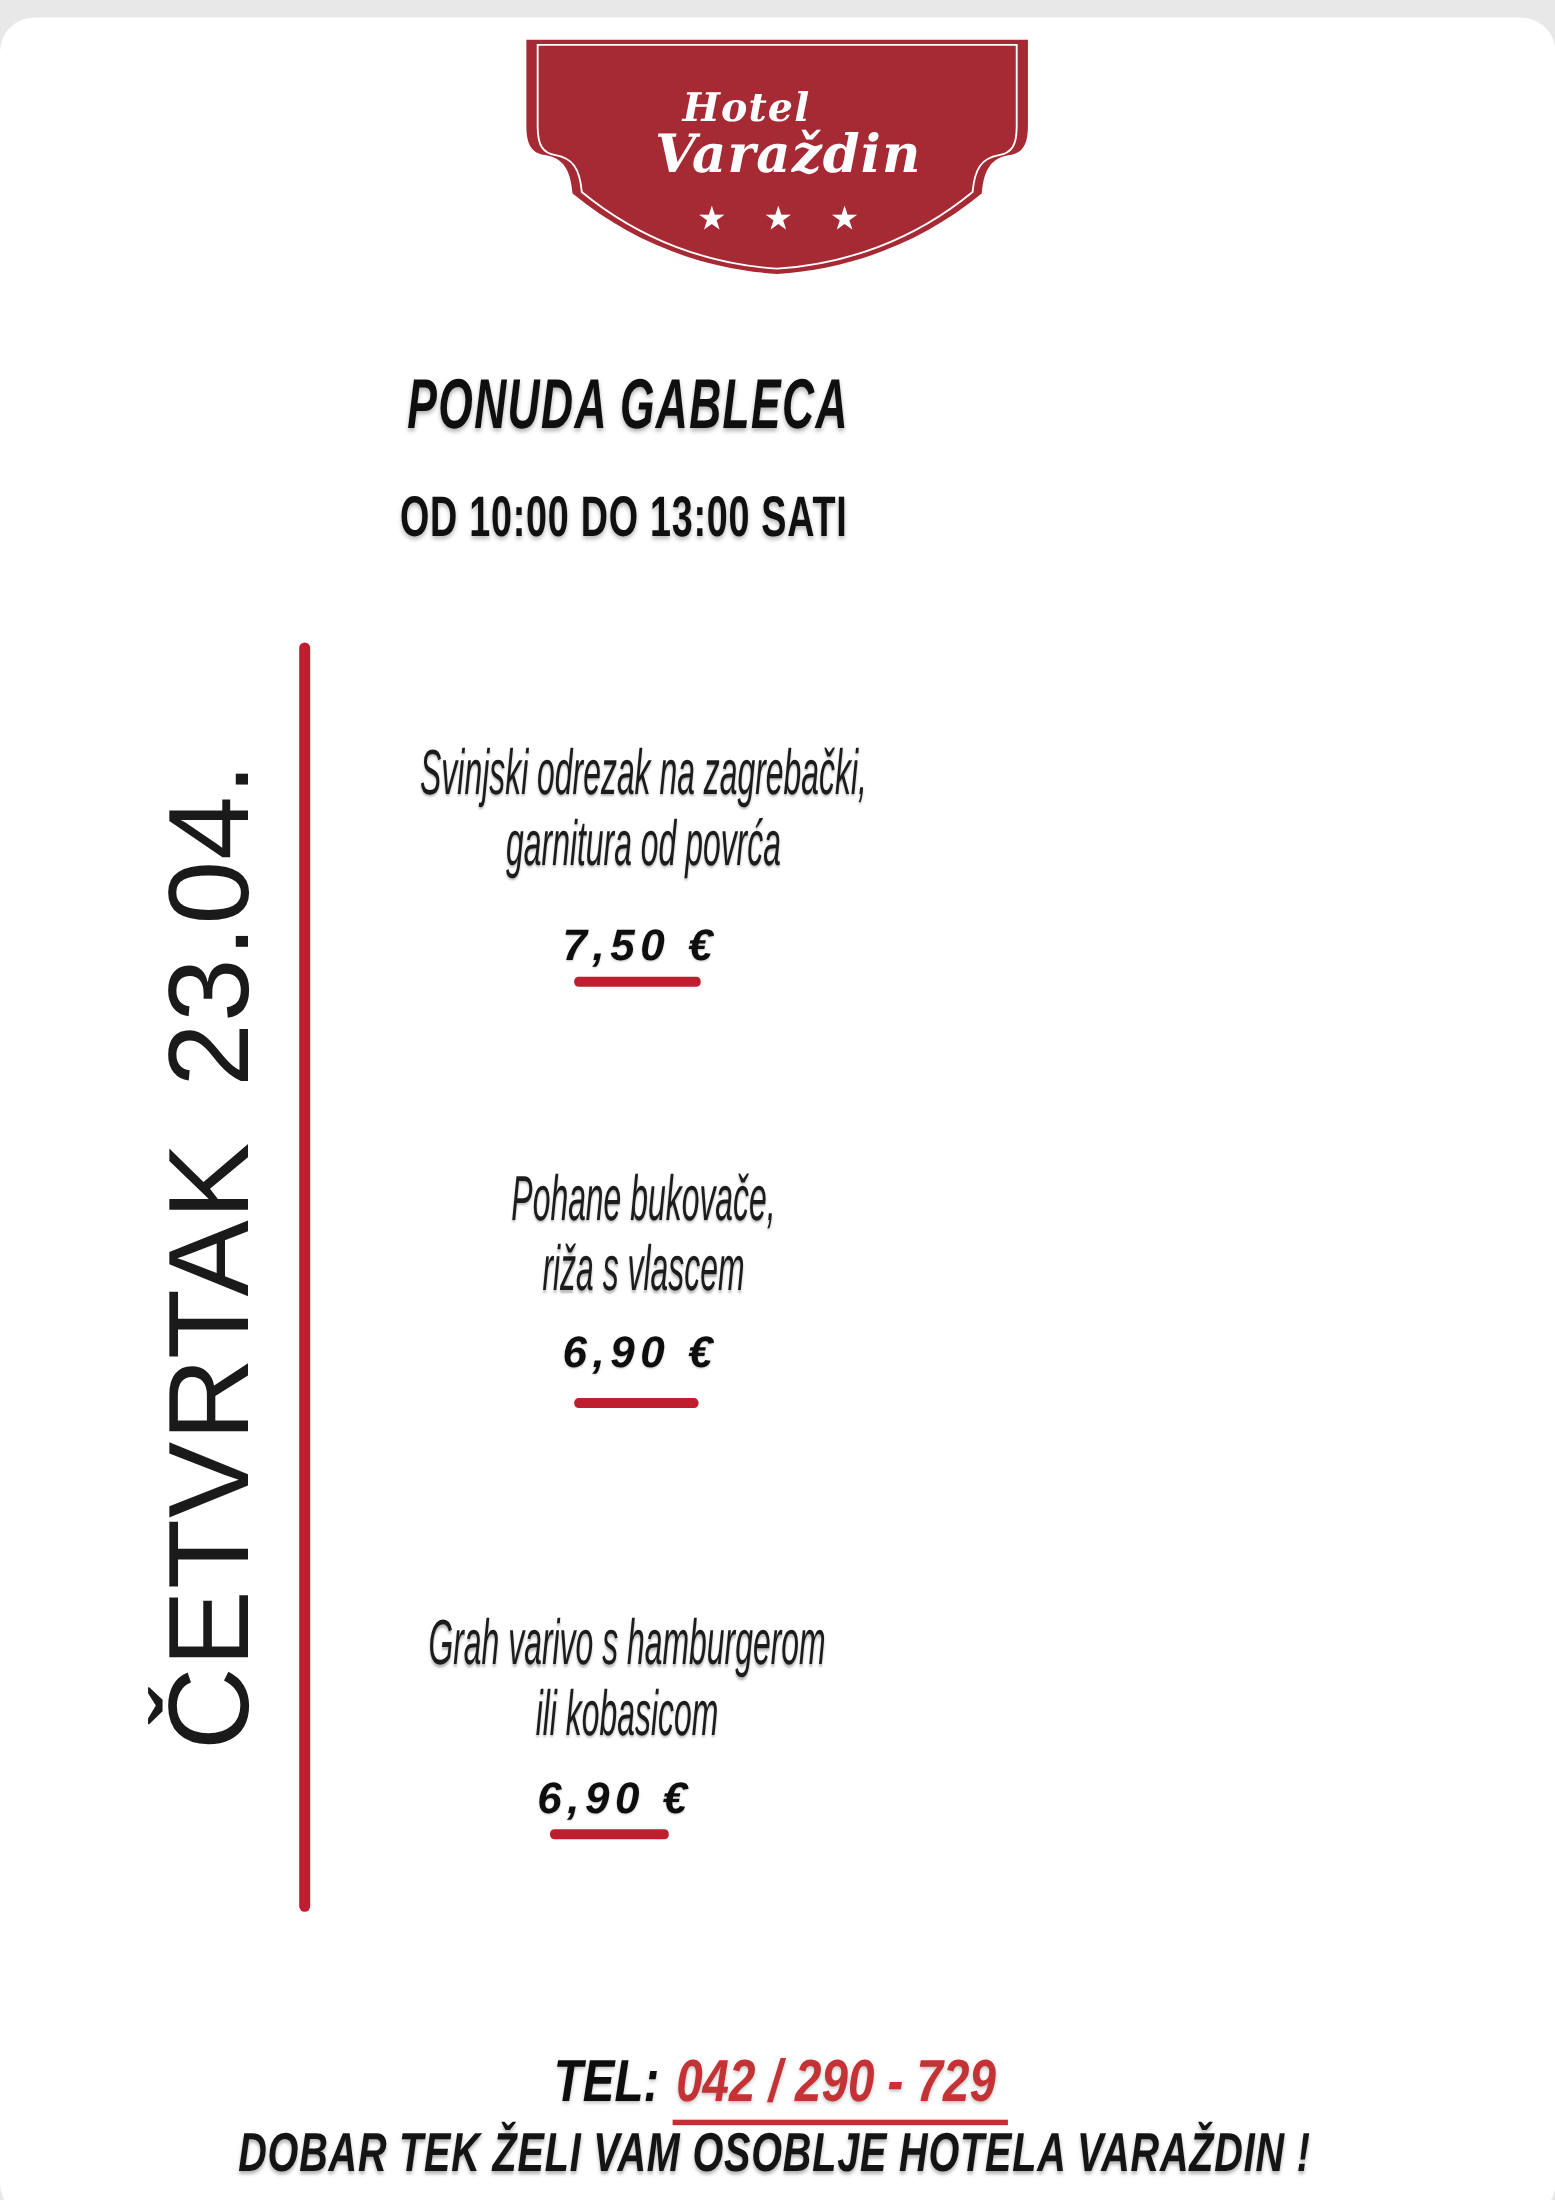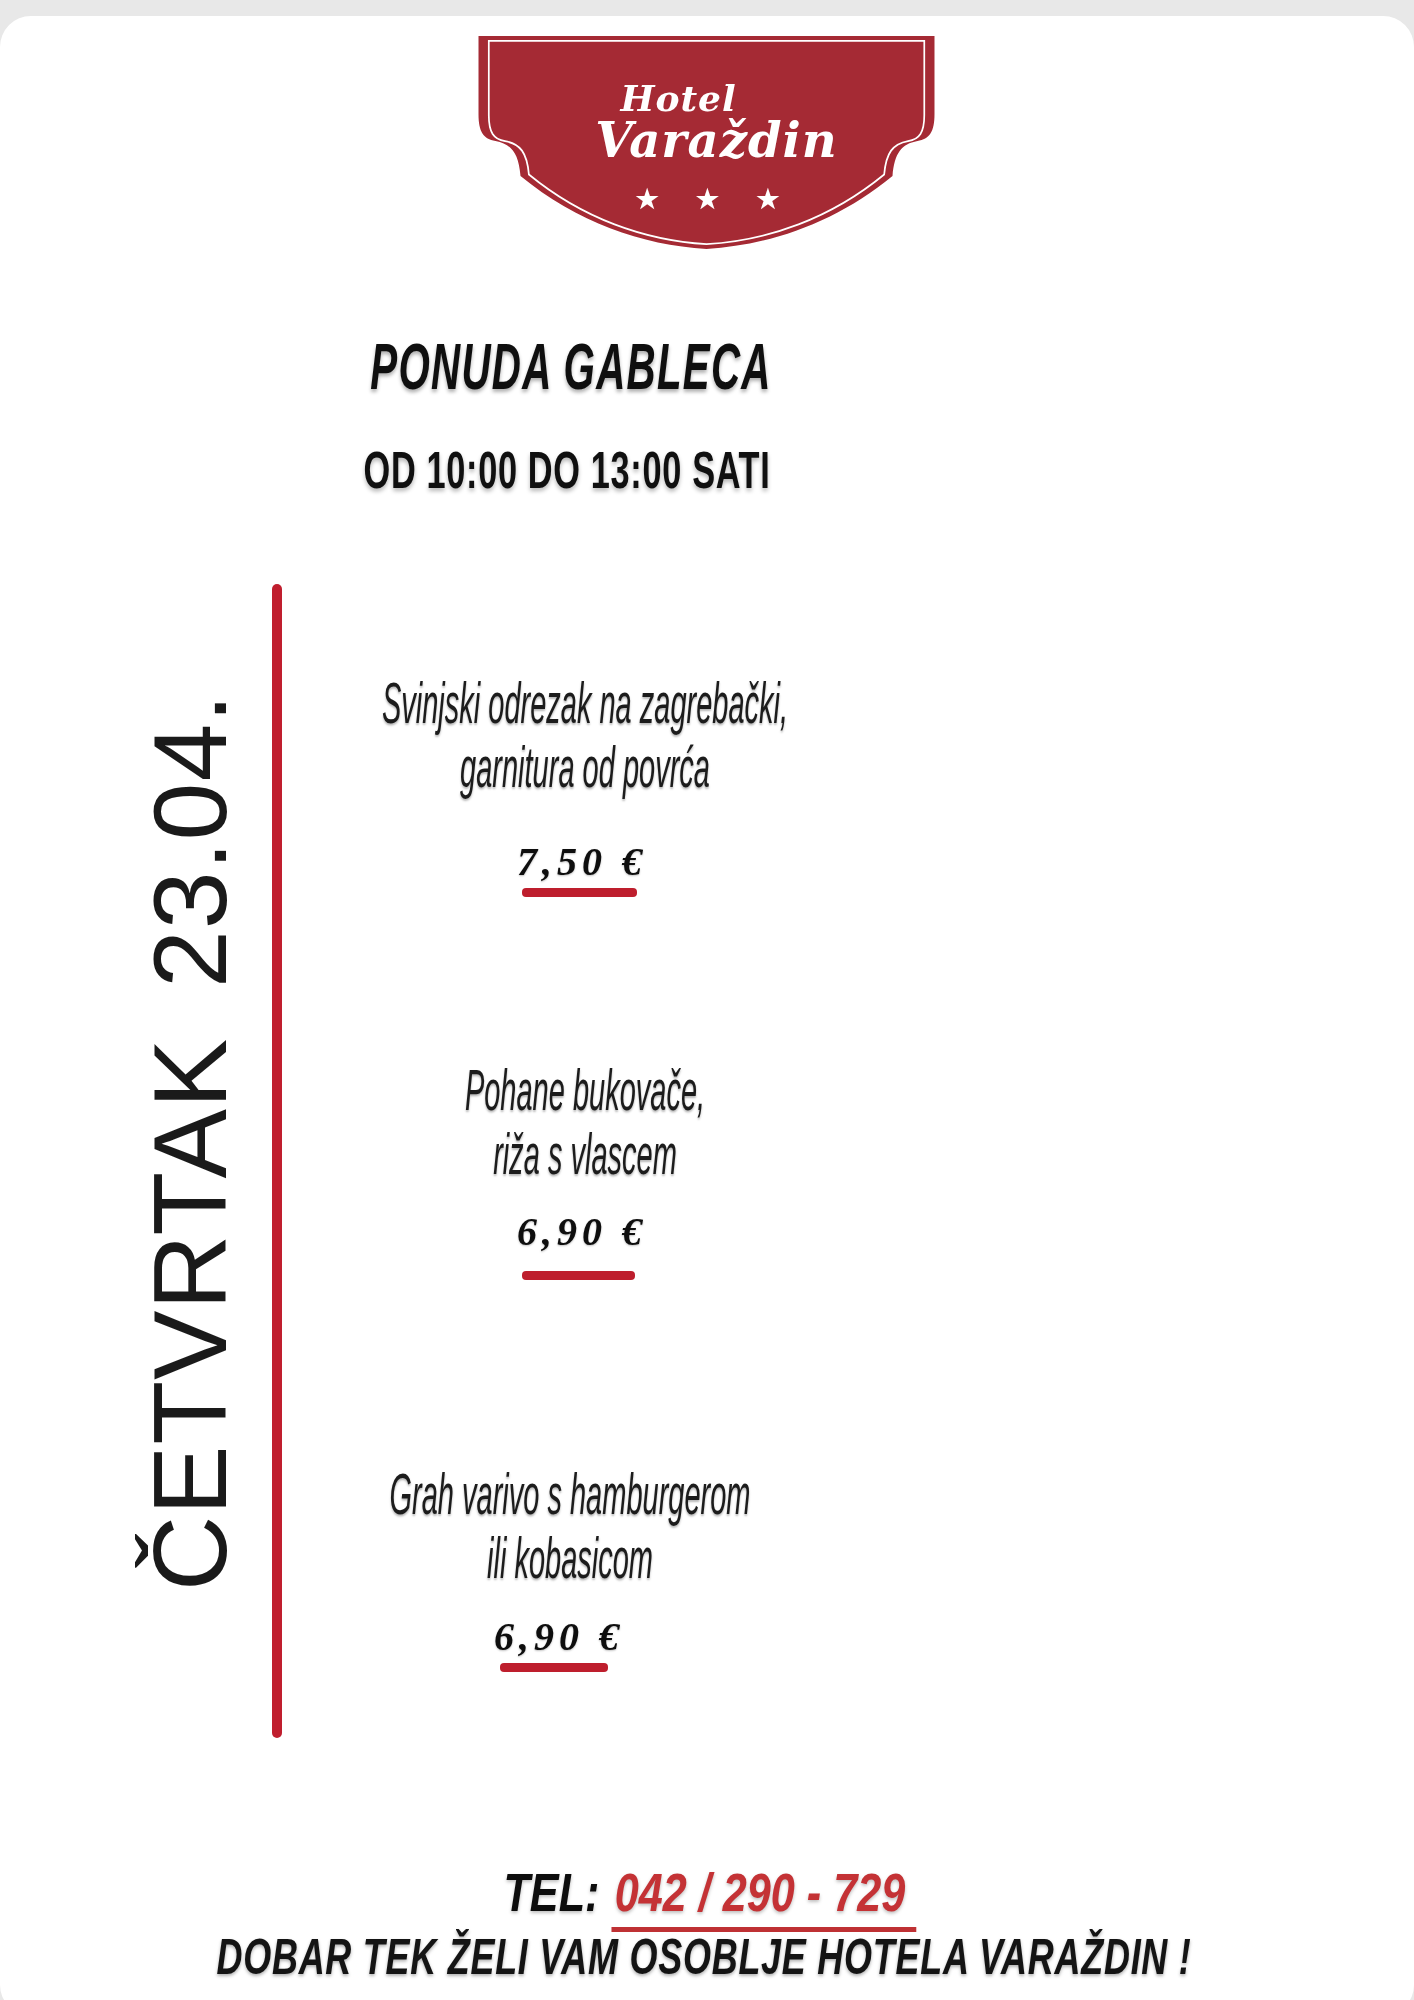--- a/index.html
+++ b/index.html
@@ -46,21 +46,21 @@
   .dish{
     position:absolute;text-align:center;color:#1c1c1c;
     font-style:italic;font-weight:400;font-size:58px;line-height:64px;
     white-space:nowrap;
     text-shadow:0 2px 3px rgba(0,0,0,0.28);
   }
   #dish-1{left:585px;top:655px;transform:translateX(-50%) scaleX(0.50);}
   #dish-2{left:585px;top:1042px;transform:translateX(-50%) scaleX(0.50);}
   #dish-3{left:570px;top:1446px;transform:translateX(-50%) scaleX(0.50);}
   .price{
-    position:absolute;font-family:Liberation Serif, serif;
+    position:absolute;font-family:Liberation Sans, sans-serif;
     font-weight:bold;font-style:italic;font-size:40px;color:#0e0e0e;
     letter-spacing:5px;white-space:nowrap;transform:translateX(-50%);
     text-shadow:0 1px 2px rgba(0,0,0,0.25);
   }
   #price-1{left:582px;top:822px;}
   #price-2{left:582px;top:1192px;}
   #price-3{left:559px;top:1597px;}
   .price-bar{position:absolute;height:9px;border-radius:4px;background:#be1e2d;}
   #bar-1{left:522px;top:872px;width:115px;}
   #bar-2{left:522px;top:1255px;width:113px;}

